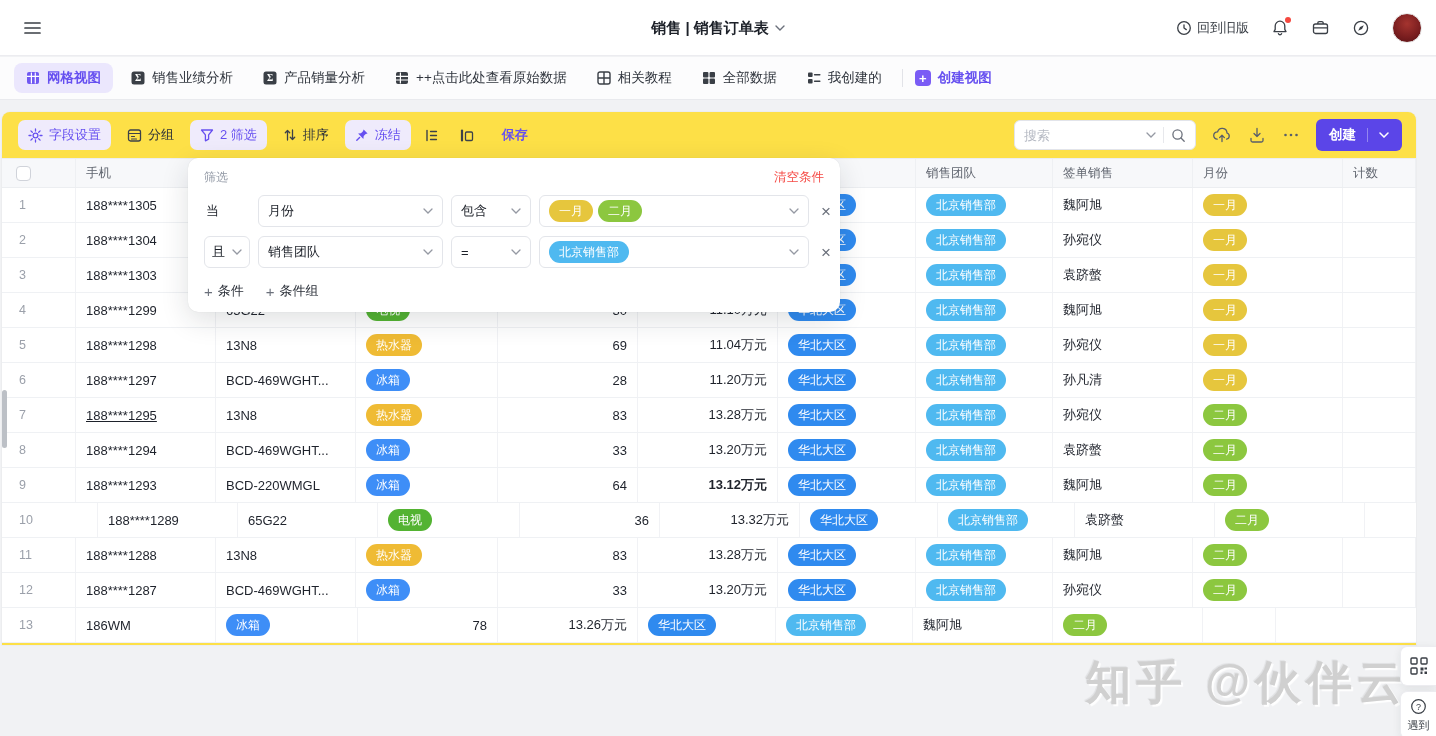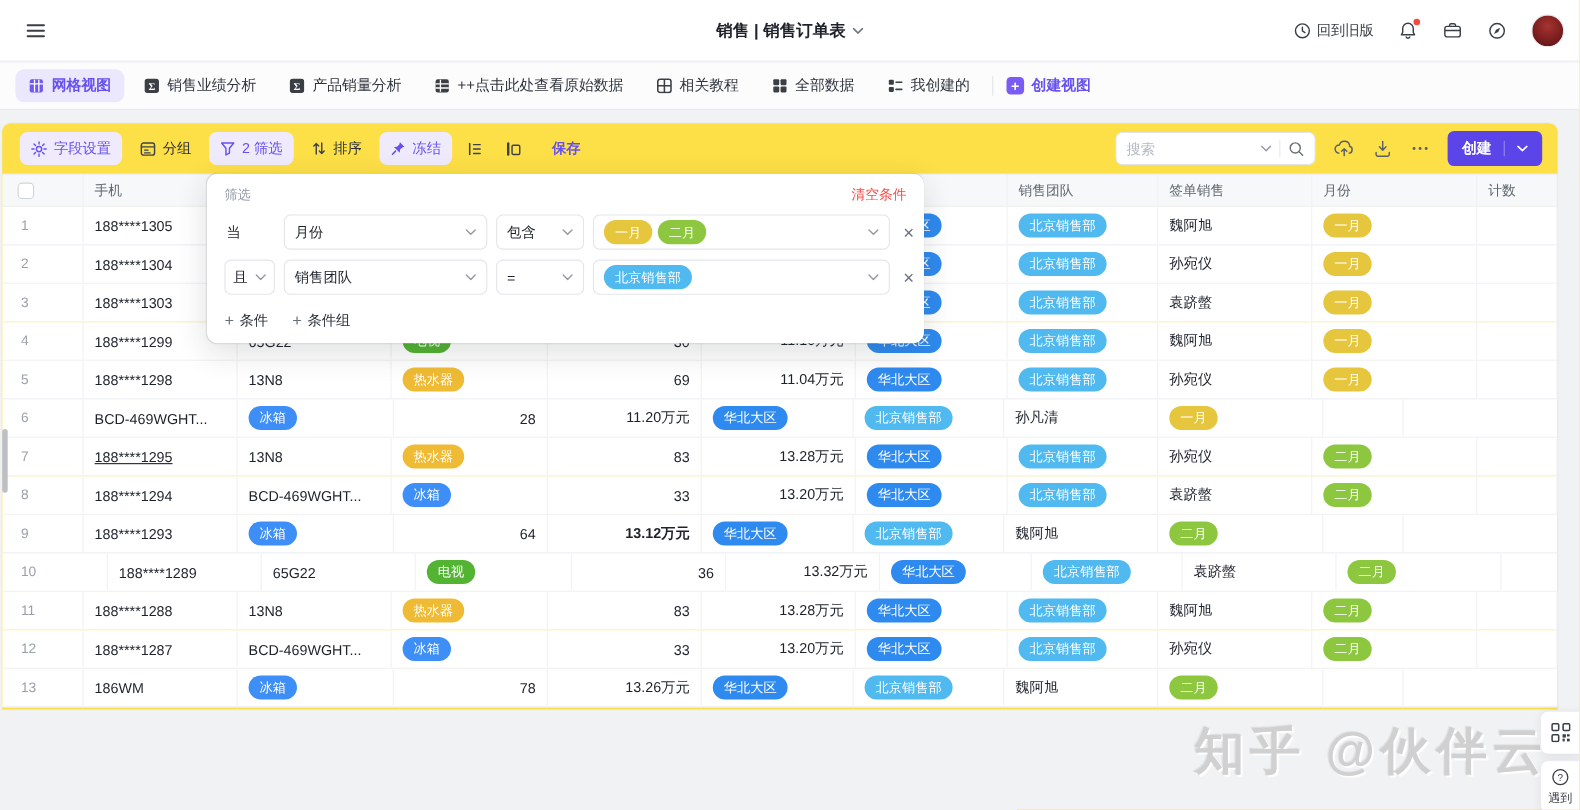--- a/index.html
+++ b/index.html
@@ -412,20 +412,21 @@
           <span class="pill" style="background: rgb(79, 185, 240);">北京销售部</span>
         </div>
         <div class="td" style="width: 140px; flex: 0 0 auto;">孙宛仪</div>
         <div class="td" style="width: 150px; flex: 0 0 auto;">
           <span class="pill" style="background: rgb(230, 198, 61);">一月</span>
         </div>
         <div class="td" style="width: 73px; flex: 0 0 auto;"></div>
       </div>
       <div class="tr">
         <div class="td rownum" style="width: 74px; flex: 0 0 auto;">6</div>
+        <div class="td" style="width: 140px; flex: 0 0 auto;">188****1297</div>
         <div class="td" style="width: 140px; flex: 0 0 auto;">BCD-469WGHT...</div>
         <div class="td" style="width: 142px; flex: 0 0 auto;">
           <span class="pill" style="background: rgb(62, 142, 247);">冰箱</span>
         </div>
         <div class="td r" style="width: 140px; flex: 0 0 auto;">28</div>
         <div class="td r" style="width: 140px; flex: 0 0 auto;">11.20万元</div>
         <div class="td" style="width: 138px; flex: 0 0 auto;">
           <span class="pill" style="background: rgb(47, 138, 239);">华北大区</span>
         </div>
         <div class="td" style="width: 137px; flex: 0 0 auto;">
@@ -475,20 +476,21 @@
         </div>
         <div class="td" style="width: 140px; flex: 0 0 auto;">袁跻螫</div>
         <div class="td" style="width: 150px; flex: 0 0 auto;">
           <span class="pill" style="background: rgb(140, 199, 63);">二月</span>
         </div>
         <div class="td" style="width: 73px; flex: 0 0 auto;"></div>
       </div>
       <div class="tr">
         <div class="td rownum" style="width: 74px; flex: 0 0 auto;">9</div>
         <div class="td" style="width: 140px; flex: 0 0 auto;">188****1293</div>
+        <div class="td" style="width: 140px; flex: 0 0 auto;">BCD-220WMGL</div>
         <div class="td" style="width: 142px; flex: 0 0 auto;">
           <span class="pill" style="background: rgb(62, 142, 247);">冰箱</span>
         </div>
         <div class="td r" style="width: 140px; flex: 0 0 auto;">64</div>
         <div class="td r" style="width: 140px; flex: 0 0 auto; font-weight: bold;">13.12万元</div>
         <div class="td" style="width: 138px; flex: 0 0 auto;">
           <span class="pill" style="background: rgb(47, 138, 239);">华北大区</span>
         </div>
         <div class="td" style="width: 137px; flex: 0 0 auto;">
           <span class="pill" style="background: rgb(79, 185, 240);">北京销售部</span>

